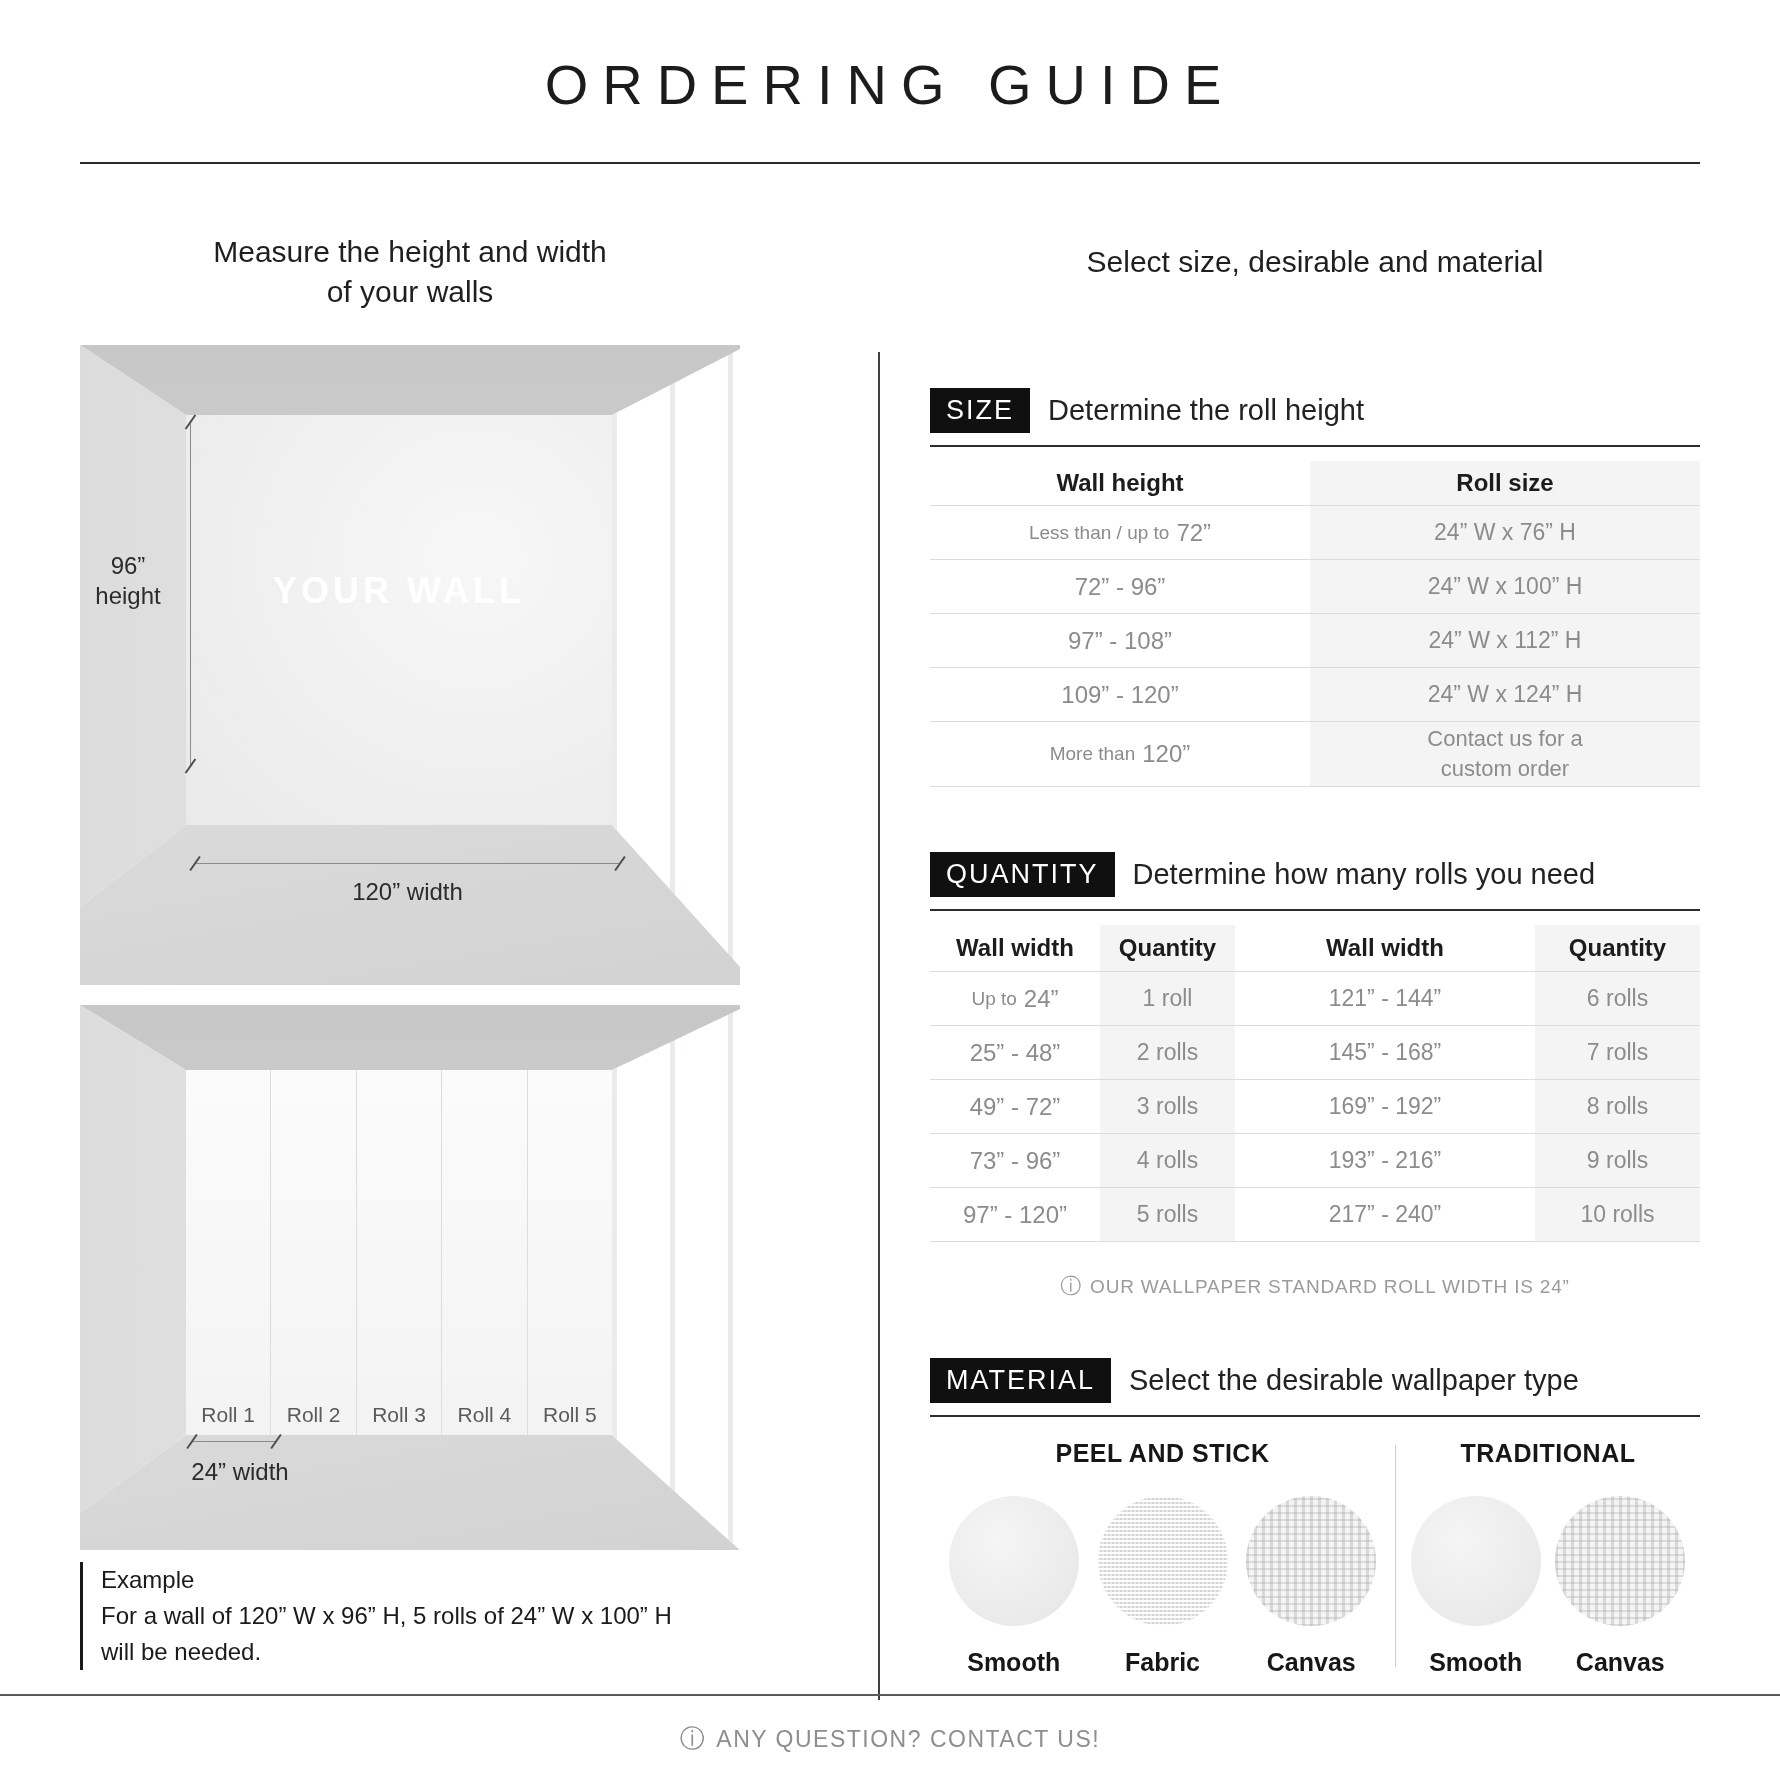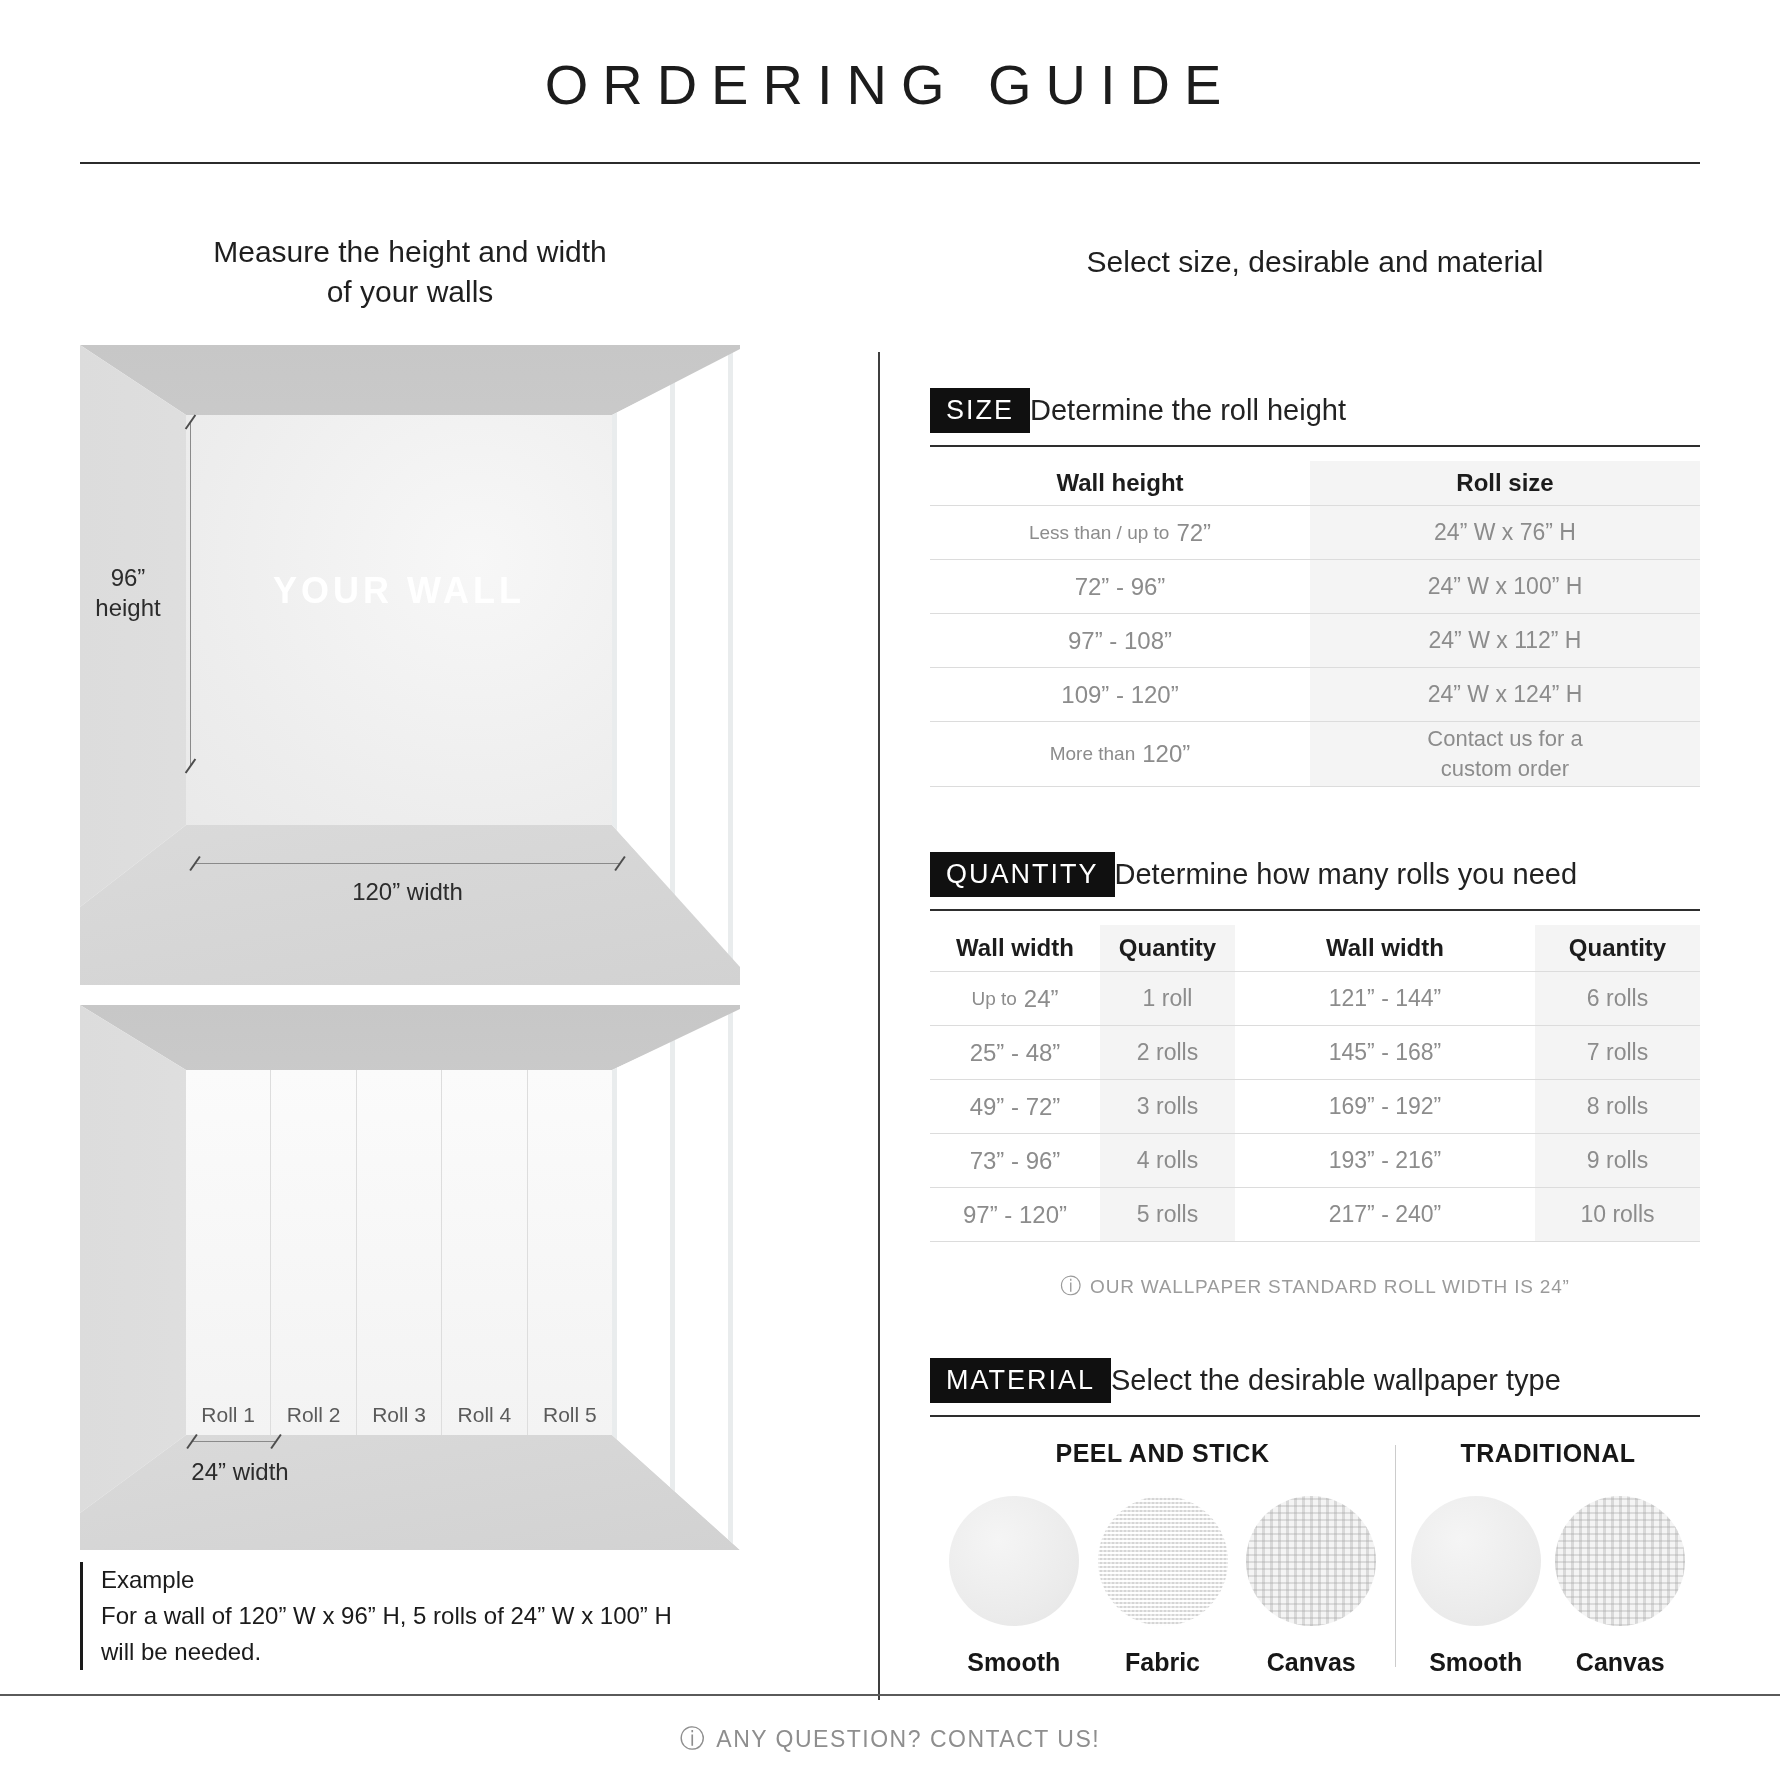--- a/index.html
+++ b/index.html
@@ -54,38 +54,38 @@
   .dim-v { position:absolute; width:1px; background:#8a8a8a; }
   .dim-v::before, .dim-v::after { content:""; position:absolute; left:-8px; width:17px; height:2px; background:#4d4d4d; transform:rotate(-55deg); }
   .dim-v::before { top:-2px; } .dim-v::after { bottom:-2px; }
   .dim-h { position:absolute; height:1px; background:#8a8a8a; }
   .dim-h::before, .dim-h::after { content:""; position:absolute; top:-8px; width:2px; height:17px; background:#4d4d4d; transform:rotate(35deg); }
   .dim-h::before { left:-1px; } .dim-h::after { right:-1px; }
   .room1 .dim-v { left:110px; top:78px; height:342px; }
   .room1 .dim-h { left:115px; top:518px; width:425px; }
   .room2 .dim-h { left:112px; top:436px; width:84px; }
   .dim-label { position:absolute; color:#2c2c2c; font-size:24px; line-height:1.25; text-align:center; }
-  .room1 .height-label { left:0; top:218px; width:96px; }
+  .room1 .height-label { left:0; top:206px; width:96px; }
   .room1 .width-label  { left:115px; top:532px; width:425px; }
   .room2 .width-label  { left:60px; top:452px; width:200px; }
 
   
   .example { position:absolute; left:80px; top:1562px; width:660px;
     border-left:3px solid #1a1a1a; padding-left:18px; box-sizing:border-box;
     font-size:24px; line-height:1.5; color:#1b1b1b; }
 
   
   .v-divider { position:absolute; left:878px; top:352px; width:2px; height:1348px; background:#3f3f3f; }
 
   .section { position:absolute; left:930px; width:770px; }
   .size-section { top:388px; }
   .quantity-section { top:852px; }
   .material-section { top:1358px; }
 
-  .sec-head { display:flex; align-items:center; border-bottom:2px solid #2e2e2e; padding-bottom:12px; }
+  .sec-head { display:flex; align-items:center; gap:18px; border-bottom:2px solid #2e2e2e; padding-bottom:12px; }
   .badge { background:#101010; color:#ffffff; font-size:27px; font-weight:400; letter-spacing:2px; padding:7px 16px; }
   .sec-title { font-size:29px; color:#222222; }
 
   .table { margin-top:14px; }
   .tr { display:flex; border-bottom:1px solid #dcdcdc; }
   .td { display:flex; align-items:center; justify-content:center; box-sizing:border-box;
         font-size:23px; color:#8c8c8c; }
   .td.hdr { font-size:24px; color:#1c1c1c; font-weight:700; }
   .shaded { background:#f4f4f4; }
   .pfx { font-size:19px; margin-right:7px; }

